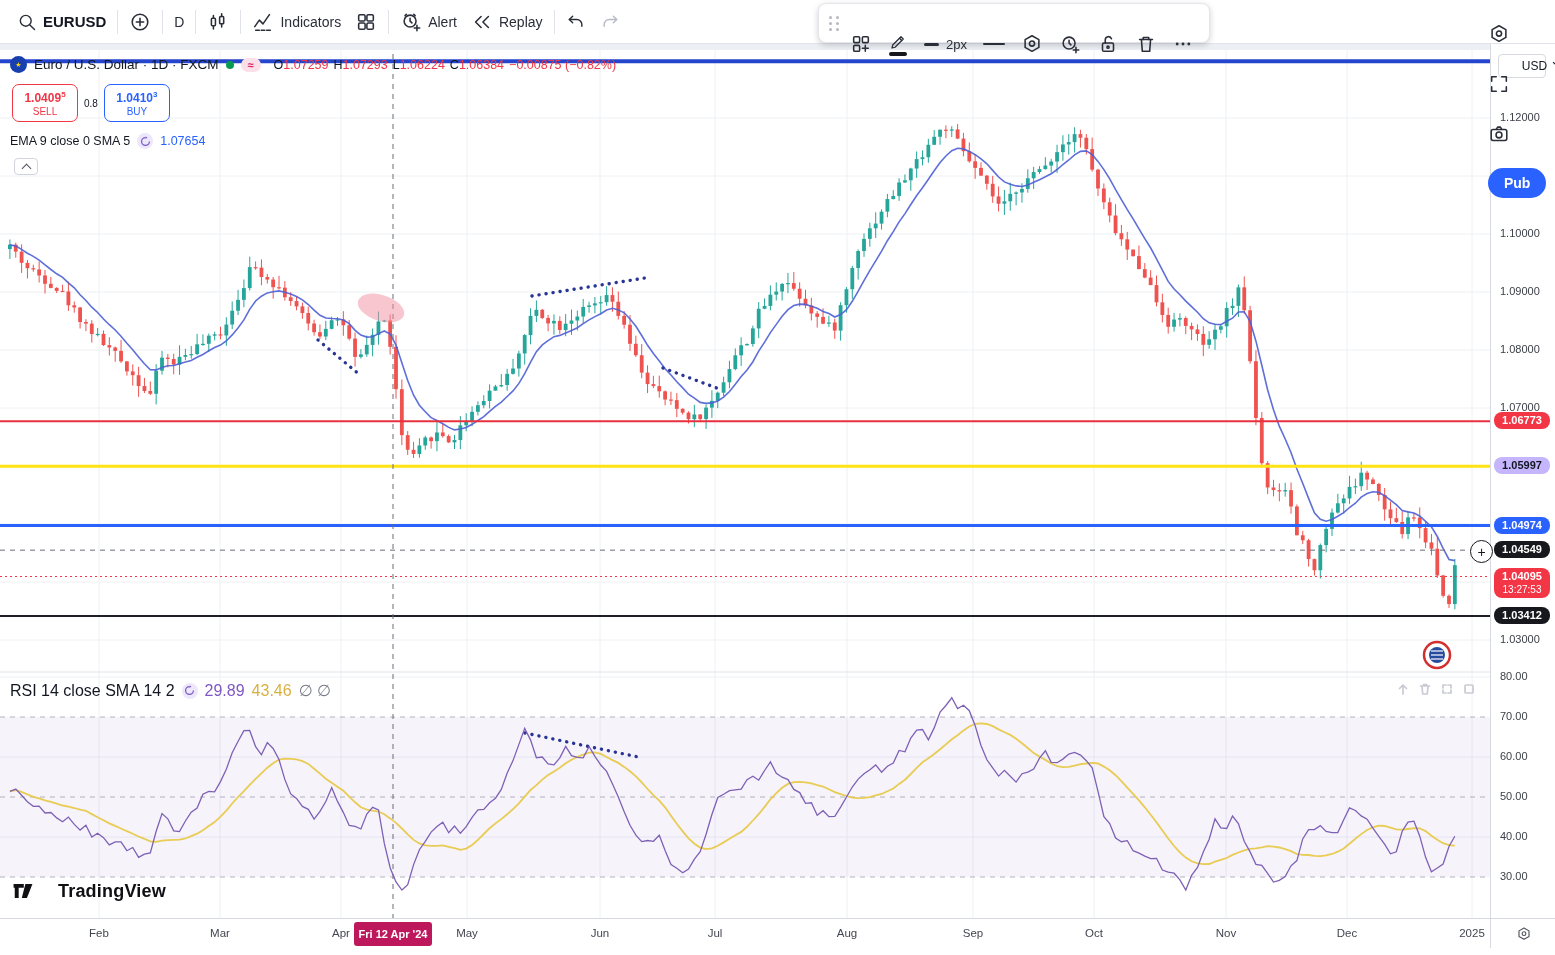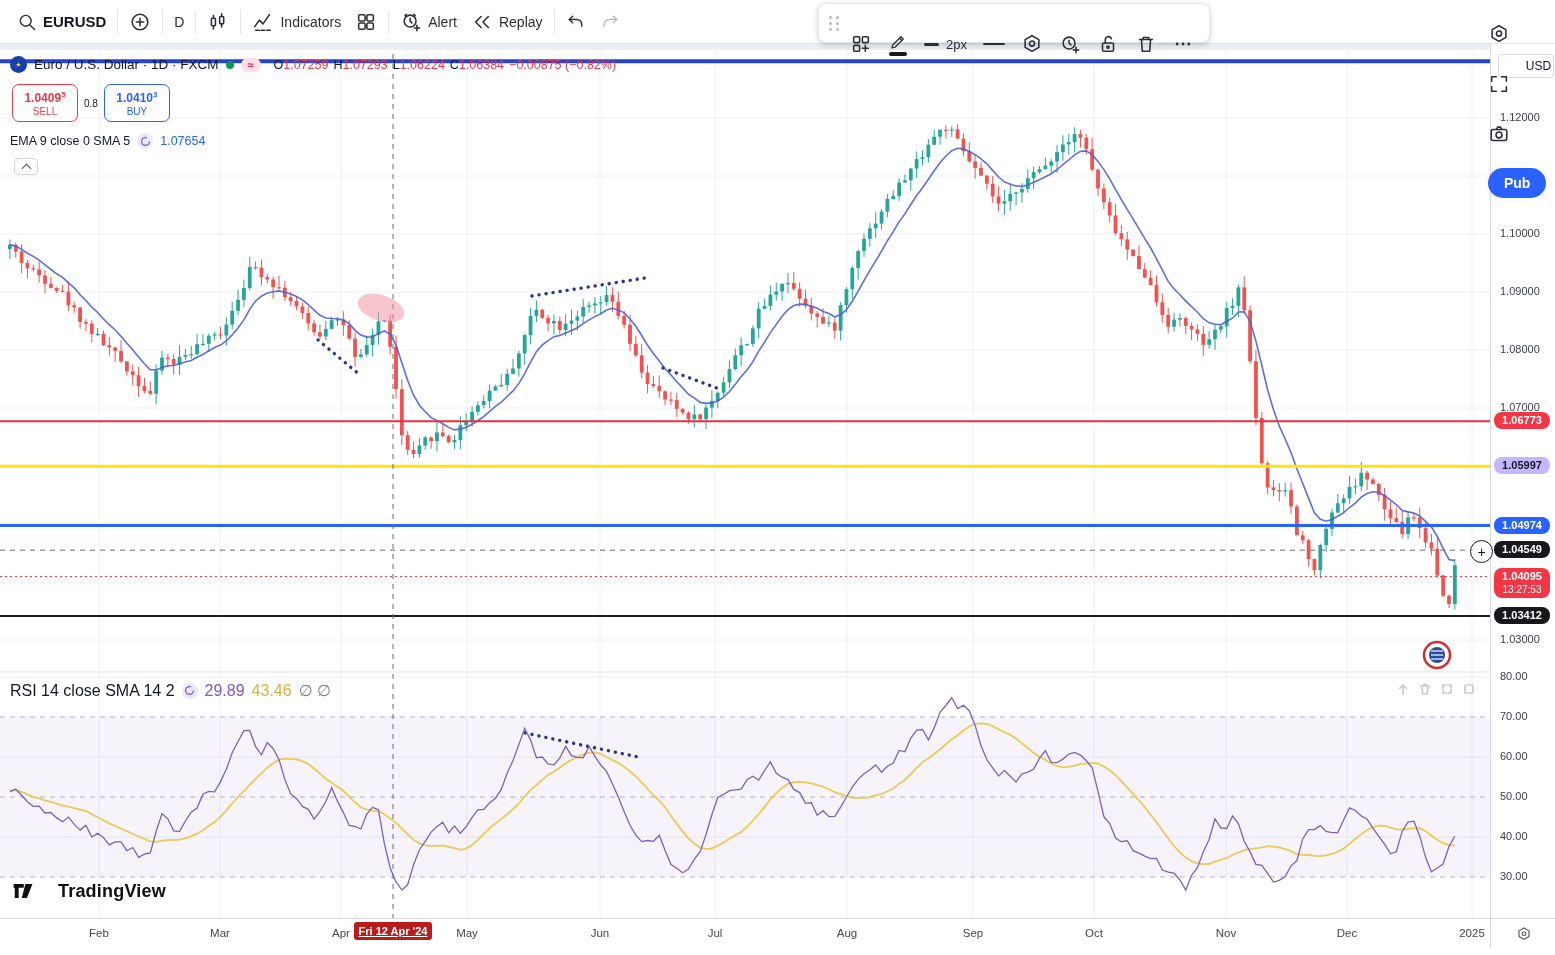--- a/index.html
+++ b/index.html
@@ -61,32 +61,32 @@
   .purpleval{color:#7e57c2;}
   .yellowval{color:#d8b13f;}
   .grayval{color:#787b86;}
   .rsitools{left:1396px;top:682px;gap:8px;z-index:6;color:#c9cbd3;}
   
   #wm{left:12px;top:880px;display:flex;align-items:center;gap:24px;z-index:6;justify-content:center;}
   #wm .txt{font-size:18px;font-weight:700;color:#101014;letter-spacing:.2px;}
   
   #price-axis{position:absolute;left:1490px;top:44px;width:65px;height:874px;background:#fff;
               border-left:1px solid #d6d9e0;z-index:20;}
-  #usdbtn{position:absolute;left:7px;top:10px;width:56px;height:24px;border:1px solid #d6d9e0;border-radius:4px;
+  #usdbtn{position:absolute;left:7px;top:10px;width:48px;height:24px;border:1px solid #d6d9e0;border-radius:4px;
           background:#fff;font-family:inherit;font-size:12px;color:#131722;display:flex;align-items:center;
           justify-content:center;gap:4px;cursor:pointer;padding-left:40px;}
   #price-axis .tick{position:absolute;left:9px;font-size:11px;color:#3c4048;}
   #price-axis .badge{position:absolute;left:3px;width:56px;border-radius:8px;font-size:11px;font-weight:700;
                      text-align:center;padding:2px 0;line-height:13px;}
   #price-axis .badge .cd{font-weight:400;font-size:10px;}
   #time-axis{position:absolute;left:0;top:918px;width:1490px;height:30px;background:#fff;
              border-top:1px solid #d6d9e0;z-index:20;}
   #time-axis .month{position:absolute;top:8px;width:50px;text-align:center;font-size:11.5px;color:#434651;}
-  #time-badge{position:absolute;top:3px;width:78px;height:18px;background:#b91c1c;color:#fff;border-radius:3px;
-              font-size:11px;font-weight:700;display:flex;align-items:center;justify-content:center;z-index:21;text-decoration:underline;}
+  #time-badge{position:absolute;top:3px;width:78px;height:24px;background:#be185d;color:#fff;border-radius:3px;
+              font-size:11px;font-weight:700;display:flex;align-items:center;justify-content:center;z-index:21;}
   #axis-corner{position:absolute;left:1490px;top:918px;width:65px;height:30px;background:#fff;
                border-top:1px solid #d6d9e0;border-left:1px solid #d6d9e0;display:flex;align-items:center;
                justify-content:center;z-index:20;color:#50535e;}
   #plusbtn{position:absolute;left:1470px;top:539px;width:21px;height:21px;border-radius:50%;background:#fff;
            border:1.6px solid #16181d;color:#16181d;display:flex;align-items:center;justify-content:center;
            font-size:14px;z-index:25;cursor:pointer;}
   #bottomstrip{position:absolute;left:0;top:948px;width:1555px;height:7px;background:#fff;z-index:20;}
   sup{font-size:8px;}
 </style>
 </head>

